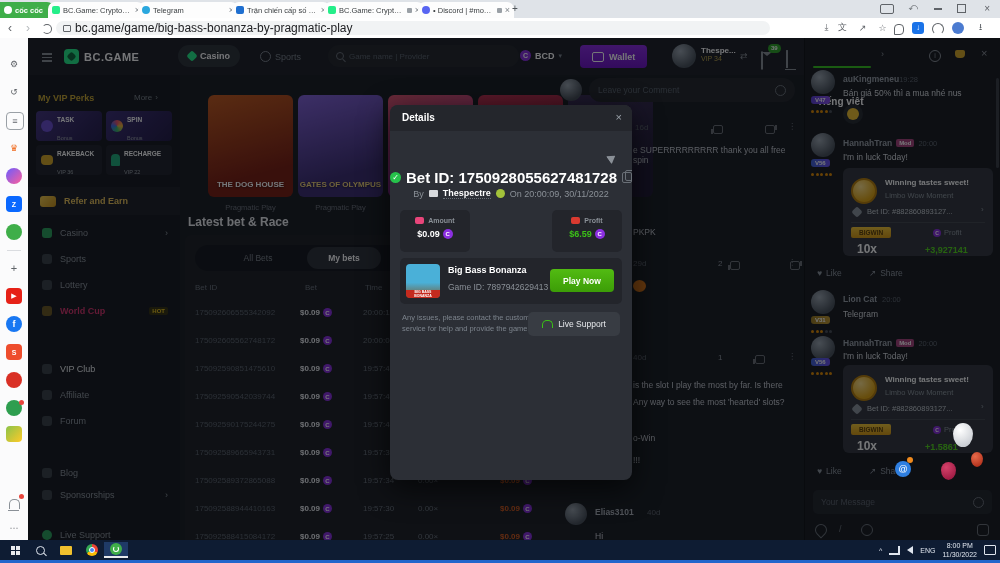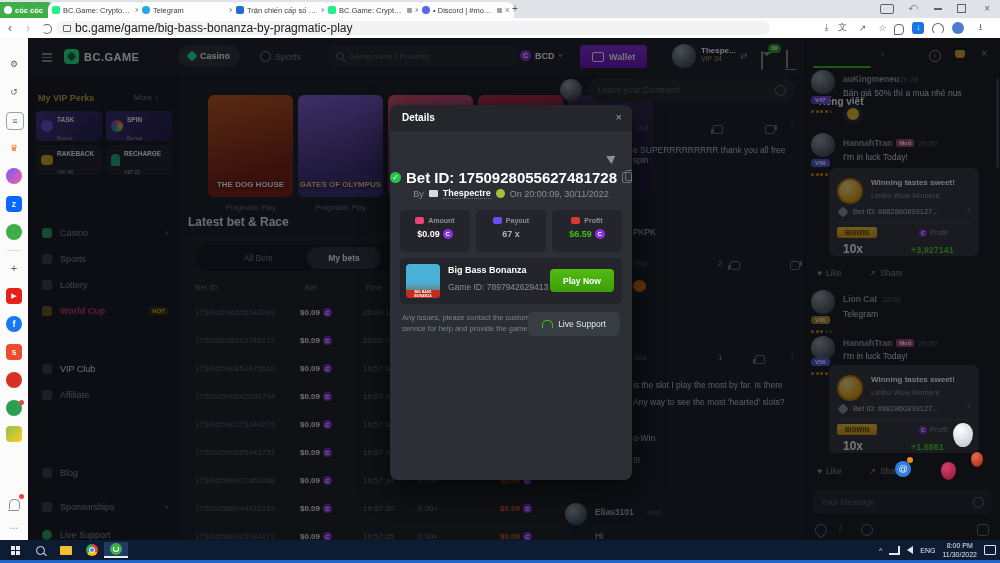--- a/index.html
+++ b/index.html
@@ -76,21 +76,21 @@
   .thumb{width:8px;height:7px;border:1px solid #6a7077;border-radius:2px;position:relative;display:inline-block;}
   .thumb::before{content:"";position:absolute;left:-3px;bottom:-1px;width:2px;height:5px;background:#6a7077;}
   .tdown{transform:rotate(180deg);}
   
   .chat{position:absolute;right:0;top:0;width:195px;bottom:0;background:#191c21;border-left:1px solid #101216;}
   .vbadge{position:absolute;border-radius:3px;color:#fff;font-size:6px;font-weight:bold;padding:1px 4px;background:linear-gradient(90deg,#5b3fd6,#8a4ff0);}
   .modb{background:#a8437c;color:#fff;font-size:6px;font-weight:bold;border-radius:2px;padding:1px 3px;}
   .dots5{display:flex;gap:1.5px;}
   .dots5 i{width:3px;height:3px;border-radius:50%;background:#e08a00;}
   .dots5 i.off{background:#4a4f57;}
-  .wincard{position:absolute;left:24px;width:150px;height:88px;background:#33373e;border-radius:6px;text-align:right;}
+  .wincard{position:absolute;left:38px;width:150px;height:88px;background:#33373e;border-radius:6px;text-align:right;}
   .gcoin{position:absolute;left:8px;top:10px;width:26px;height:26px;border-radius:50%;background:radial-gradient(circle at 35% 30%,#ffe28a,#e0a512 70%);border:2px solid #b87f0a;box-sizing:border-box;}
   .ribbon{position:absolute;background:linear-gradient(180deg,#f4c735,#d79912);color:#5a3c04;font-size:6.5px;font-weight:bold;padding:2px 8px;border-radius:2px;}
   .sepl{position:absolute;left:8px;right:8px;height:1px;background:#44484f;}
   .chattb .ci{position:absolute;width:10px;height:10px;border:1.2px solid #6a7077;border-radius:3px;}
   .balloon{position:absolute;border-radius:50% 50% 50% 50%/45% 45% 55% 55%;}
   
   .overlay{position:absolute;inset:0;background:rgba(3,5,9,.55);z-index:40;}
   .modal{position:absolute;left:362px;top:67px;width:242px;height:375px;background:#2c2f36;border-radius:8px;z-index:50;box-shadow:0 8px 30px #000a;overflow:hidden;}
   .mhead{position:absolute;left:0;top:0;right:0;height:26px;background:#24262c;}
   .statc{position:absolute;top:105px;width:70px;height:42px;background:#23252b;border-radius:5px;}
@@ -260,20 +260,24 @@
         <span><span class="t">SPIN</span><br><span class="s">Bonus</span></span>
       </div>
       <div class="perk" style="left:8px;top:70px;background:#20232a;">
         <span style="width:12px;height:10px;border-radius:4px;background:#d8a827;"></span>
         <span><span class="t">RAKEBACK</span><br><span class="s">VIP 36</span></span>
       </div>
       <div class="perk" style="left:78px;top:70px;background:#20232a;">
         <span style="width:9px;height:12px;border-radius:4px 4px 1px 1px;background:#1fae7a;"></span>
         <span><span class="t">RECHARGE</span><br><span class="s">VIP 22</span></span>
       </div>
+      <div class="ab f" style="left:0;top:112px;width:152px;height:28px;background:#1d2026;gap:8px;padding-left:12px;box-sizing:border-box;">
+        <span style="width:16px;height:11px;border-radius:3px;background:linear-gradient(135deg,#f3cd4e,#c89018);"></span>
+        <span style="color:#e8c259;font-size:9px;font-weight:bold;">Refer and Earn</span>
+      </div>
       <div class="mitem" style="top:146px;">
         <span class="mic" style="background:#2aa35c;"></span>
         <span>Casino</span>
         <span style="margin-left:auto;margin-right:12px;">›</span>
       </div>
       <div class="mitem" style="top:172px;">
         <span class="mic"></span>
           <span>Sports</span>
       </div>
       <div class="mitem" style="top:198px;">
@@ -286,25 +290,29 @@
         <span class="hot" style="margin-left:auto;margin-right:12px;">HOT</span>
       </div>
       <div class="mitem" style="top:282px;color:#e8eaed;">
         <span class="mic"></span>
           <span>VIP Club</span>
       </div>
       <div class="mitem" style="top:308px;">
         <span class="mic"></span>
           <span>Affiliate</span>
       </div>
+      <div class="mitem" style="top:334px;">
+        <span class="mic"></span>
+          <span>Forum</span>
+      </div>
       <div class="mitem" style="top:386px;">
         <span class="mic"></span>
           <span>Blog</span>
       </div>
-      <div class="mitem" style="top:420px;text-align:right;">
+      <div class="mitem" style="top:408px;text-align:right;">
         <span class="mic"></span>
         <span>Sponsorships</span>
         <span style="margin-left:auto;margin-right:12px;">›</span>
       </div>
       <div class="mitem" style="top:448px;">
         <span class="mic" style="background:#2aa35c;border-radius:50%;"></span>
         <span>Live Support</span>
       </div>
     </div>
 
@@ -623,29 +631,20 @@
       <div class="statc" style="left:10px;">
         <div class="f" style="justify-content:center;gap:4px;margin-top:7px;">
           <span style="width:9px;height:7px;background:#e8457a;border-radius:2px;"></span>
           <span class="statl">Amount</span>
         </div>
         <div class="statv" style="margin-top:5px;">
           <span>$0.09</span>
           <span class="coin" style="width:10px;height:10px;font-size:6px;">C</span>
         </div>
       </div>
-      <div class="statc" style="left:86px;">
-        <div class="f" style="justify-content:center;gap:4px;margin-top:7px;">
-          <span style="width:9px;height:7px;background:#6a4ff0;border-radius:2px;"></span>
-          <span class="statl">Payout</span>
-        </div>
-        <div class="statv" style="margin-top:5px;color:#aab0b8;">
-          <span>67 x</span>
-        </div>
-      </div>
       <div class="statc" style="left:162px;">
         <div class="f" style="justify-content:center;gap:4px;margin-top:7px;">
           <span style="width:9px;height:7px;background:#d93a30;border-radius:2px;"></span>
           <span class="statl">Profit</span>
         </div>
         <div class="statv" style="margin-top:5px;color:#3bc117;">
           <span>$6.59</span>
           <span class="coin" style="width:10px;height:10px;font-size:6px;">C</span>
         </div>
       </div>

